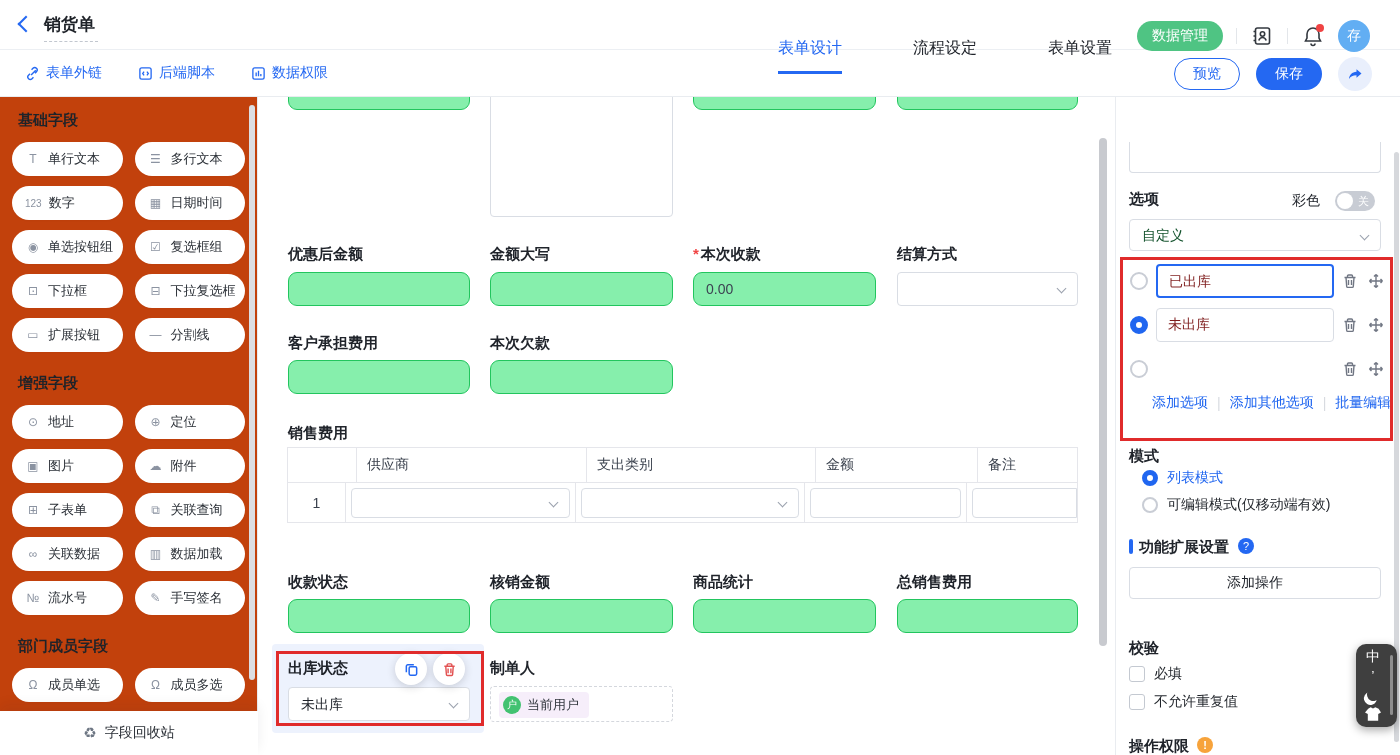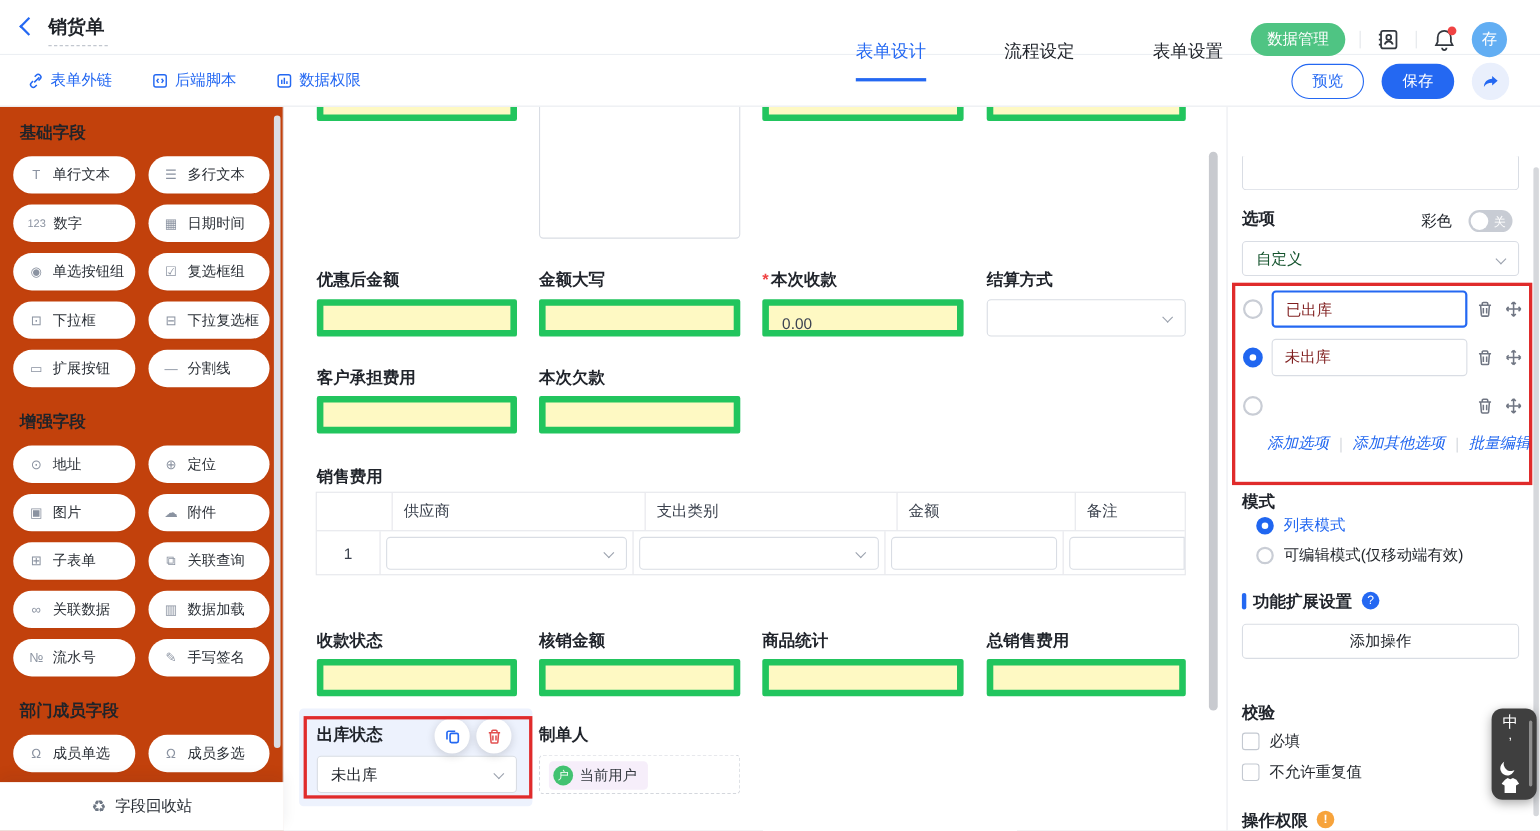--- a/index.html
+++ b/index.html
@@ -39,21 +39,21 @@
   .fpill { height:34px; background:#fff; border-radius:17px; display:flex; align-items:center; padding-left:13px; gap:7px; font-size:13px; color:#2a2f36; cursor:grab; box-shadow:0 1px 2px rgba(31,35,41,.03); }
   .fpill .ic { color:#8b93a1; font-size:12px; min-width:16px; text-align:center; }
   .sb-scroll { position:absolute; left:249px; top:105px; width:6px; height:575px; background:#dcdee3; border-radius:3px; z-index:6; cursor:pointer; }
   .recycle { position:absolute; left:0; bottom:0; width:258px; height:44px; background:#fff; box-shadow:0 -6px 12px rgba(31,35,41,.07); display:flex; align-items:center; justify-content:center; gap:8px; font-size:14px; color:#2a2f36; cursor:pointer; z-index:5; }
   .recycle .ic { color:#6d7683; font-size:15px; }
 
   
   .canvas { position:absolute; left:258px; top:97px; width:857px; height:658px; background:#fff; overflow:hidden; }
   .lbl { position:absolute; font-size:15px; font-weight:700; color:#20242b; white-space:nowrap; }
   .req { color:#f04343; margin-right:2px; }
-  .inp { position:absolute; height:34px; background:#fef9c3; border:6px solid #22c55e; border-radius:2px; cursor:pointer; }
+  .inp { position:absolute; height:34px; background:#86efac; border:1px solid #22c55e; border-radius:9px; cursor:pointer; }
   .inp .val { line-height:32px; padding-left:12px; font-size:14px; color:#3c4352; }
   .ta { position:absolute; background:#fff; border:1px solid #d9dde4; border-radius:4px; cursor:pointer; }
   .sel { position:absolute; height:34px; background:#fff; border:1px solid #d9dde4; border-radius:4px; cursor:pointer; }
   .sel .val { line-height:32px; padding-left:12px; font-size:14px; color:#20242b; }
   .chev { position:absolute; right:12px; top:12px; width:7px; height:7px; border-right:1.5px solid #9aa1ad; border-bottom:1.5px solid #9aa1ad; transform:rotate(45deg); }
   .subtable { position:absolute; border:1px solid #e5e6eb; background:#fff; }
   .st-head { display:flex; height:35px; border-bottom:1px solid #e5e6eb; }
   .st-body { display:flex; height:39px; }
   .st-cell { border-right:1px solid #e5e6eb; font-size:14px; color:#3a414d; display:flex; align-items:center; padding-left:10px; }
   .st-cell:last-child { border-right:0; }
@@ -426,21 +426,21 @@
     </div>
     <div class="opt-row" style="top:255px;">
       <span class="radio"></span>
       <svg class="opt-ic" style="left:226px;" viewBox="0 0 16 16" fill="none" stroke="#707683" stroke-width="1.4">
           <path d="M2.5 4.5h11M5.5 4.5V3a1 1 0 011-1h3a1 1 0 011 1v1.5M4 4.5l.7 9a1 1 0 001 .9h4.6a1 1 0 001-.9l.7-9M6.5 7v5M9.5 7v5"></path>
         </svg>
       <svg class="opt-ic" style="left:252px;" viewBox="0 0 16 16" fill="none" stroke="#707683" stroke-width="1.4">
           <path d="M8 1.5v13M1.5 8h13M8 1.5L6 3.5M8 1.5l2 2M8 14.5l-2-2M8 14.5l2-2M1.5 8l2-2M1.5 8l2 2M14.5 8l-2-2M14.5 8l-2 2"></path>
         </svg>
     </div>
-    <div class="p-links" style="top:297px;font-style:italic;">
+    <div class="p-links" style="top:297px;">
       <span>添加选项</span>
       <span class="sep">|</span>
       <span>添加其他选项</span>
       <span class="sep">|</span>
       <span>批量编辑</span>
     </div>
     <div class="red-box" style="left:4px;top:160px;width:273px;height:184px;"></div>
 
     <div class="p-lbl" style="left:13px;top:350px;">模式</div>
     <div class="m-row" style="top:372px;">

